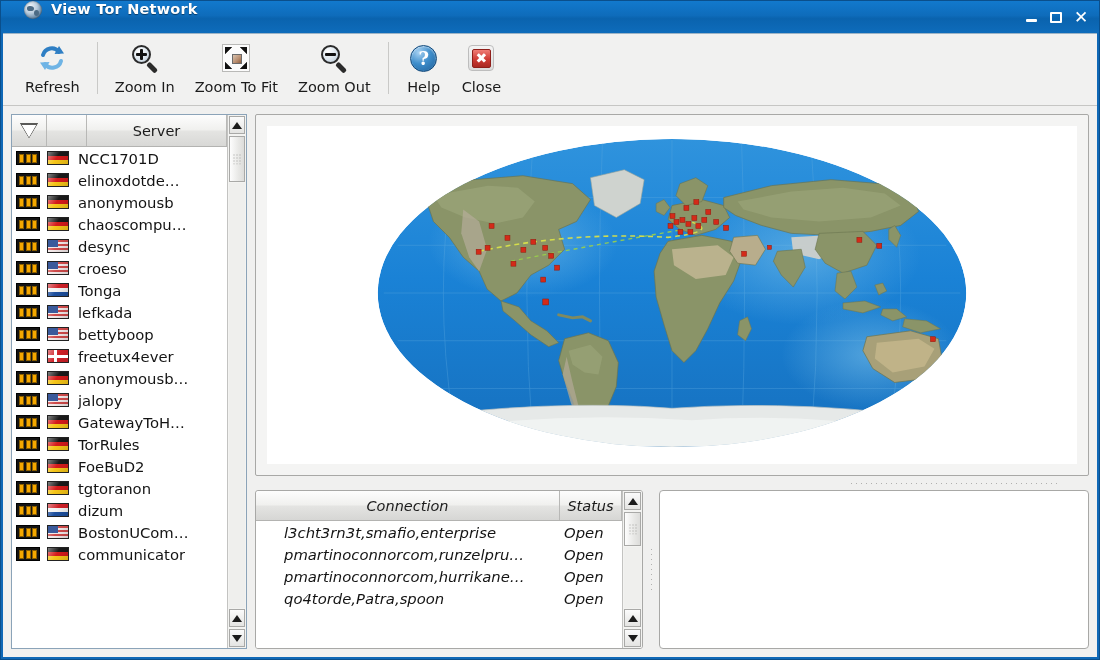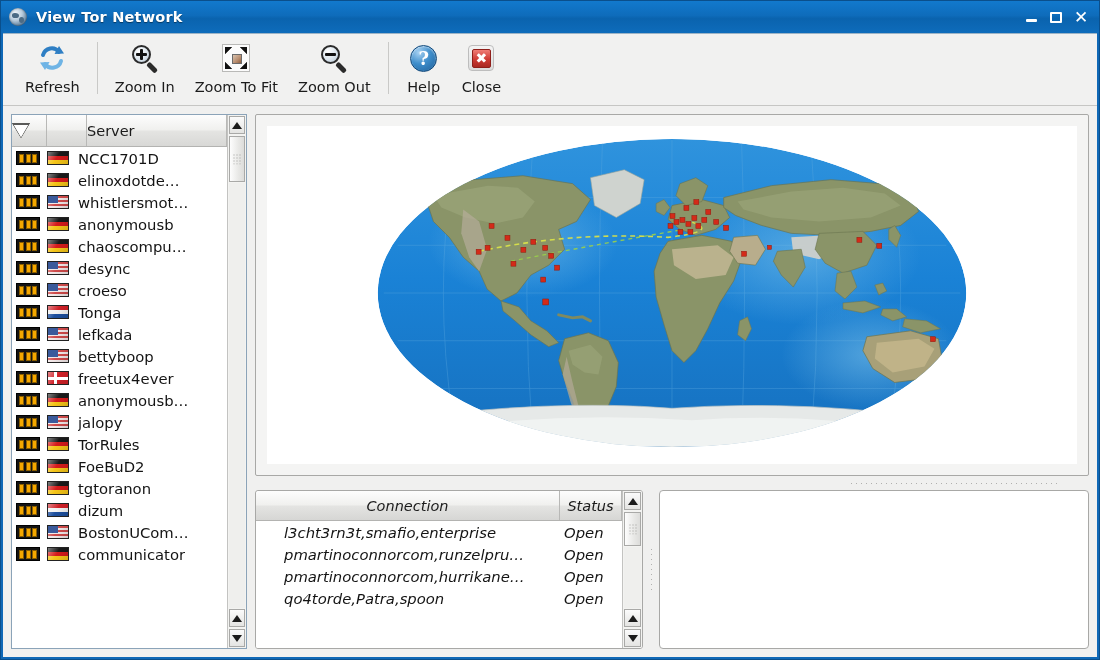--- a/index.html
+++ b/index.html
@@ -17,22 +17,22 @@
     width: 1100px; height: 660px;
     background: #0f68b6;
     border: 1px solid #0a4f8c;
     display: flex; flex-direction: column;
   }
 
   
   #titlebar {
     height: 32px; flex: 0 0 32px;
     background: linear-gradient(to bottom, #1279cd 0%, #0e6cbb 45%, #0a63ae 55%, #0e6cbb 100%);
-    display: flex; align-items: center;
-    padding: 0 4px 0 8px;
+    display: flex; 
+    padding: 0 4px 0 23px;
     position: relative;
   }
   #title-icon {
     width: 18px; height: 18px; flex: 0 0 18px;
     border-radius: 50%;
     background: radial-gradient(circle at 35% 30%, #f2f6fa 0%, #b9ccdd 40%, #5d7f9d 75%, #37536c 100%);
     box-shadow: inset 0 0 2px rgba(0,0,0,.5);
     position: relative; overflow: hidden;
     margin-right: 9px;
   }
@@ -201,21 +201,21 @@
     overflow: hidden;
   }
   #server-main { flex: 1 1 auto; display: flex; flex-direction: column; min-width: 0; }
   #server-header {
     display: flex; height: 32px; flex: 0 0 32px;
     background: linear-gradient(to bottom, #fcfcfc 0%, #eeeeec 48%, #e2e2e0 52%, #d6d6d4 100%);
     border-bottom: 1px solid #b3b3b1;
   }
   .hcell {
     border-right: 1px solid #b8b8b6;
-    display: flex; align-items: center; 
+    display: flex; align-items: center; justify-content: center;
     font-size: 14.5px; color: #1b1b1b;
     background: linear-gradient(to bottom, #fdfdfd 0%, #f0f0ee 48%, #e4e4e2 52%, #d8d8d6 100%);
   }
   .hcell.h-filter { width: 35px; flex: 0 0 35px; }
   .hcell.h-flag { width: 40px; flex: 0 0 40px; }
   .hcell.h-server { flex: 1 1 auto; }
   .filter-tri {
     width: 0; height: 0;
     border-left: 9px solid transparent;
     border-right: 9px solid transparent;
@@ -526,134 +526,134 @@
                     <span class="flag-gloss"></span>
                   </span>
                   <span class="sname">elinoxdotde…</span>
                 </div>
                 <div class="srow">
                   <span class="sig">
                     <i></i>
                     <i></i>
                     <i></i>
                   </span>
+                  <span class="flag flag-de">
+                    <span class="flag-gloss"></span>
+                  </span>
+                  <span class="sname">anonymousb</span>
+                </div>
+                <div class="srow">
+                  <span class="sig">
+                    <i></i>
+                    <i></i>
+                    <i></i>
+                  </span>
+                  <span class="flag flag-de">
+                    <span class="flag-gloss"></span>
+                  </span>
+                  <span class="sname">chaoscompu…</span>
+                </div>
+                <div class="srow">
+                  <span class="sig">
+                    <i></i>
+                    <i></i>
+                    <i></i>
+                  </span>
                   <span class="flag flag-us">
                     <span class="flag-gloss"></span>
                   </span>
-                  <span class="sname">whistlersmot…</span>
+                  <span class="sname">desync</span>
+                </div>
+                <div class="srow">
+                  <span class="sig">
+                    <i></i>
+                    <i></i>
+                    <i></i>
+                  </span>
+                  <span class="flag flag-us">
+                    <span class="flag-gloss"></span>
+                  </span>
+                  <span class="sname">croeso</span>
+                </div>
+                <div class="srow">
+                  <span class="sig">
+                    <i></i>
+                    <i></i>
+                    <i></i>
+                  </span>
+                  <span class="flag flag-nl">
+                    <span class="flag-gloss"></span>
+                  </span>
+                  <span class="sname">Tonga</span>
+                </div>
+                <div class="srow">
+                  <span class="sig">
+                    <i></i>
+                    <i></i>
+                    <i></i>
+                  </span>
+                  <span class="flag flag-us">
+                    <span class="flag-gloss"></span>
+                  </span>
+                  <span class="sname">lefkada</span>
+                </div>
+                <div class="srow">
+                  <span class="sig">
+                    <i></i>
+                    <i></i>
+                    <i></i>
+                  </span>
+                  <span class="flag flag-us">
+                    <span class="flag-gloss"></span>
+                  </span>
+                  <span class="sname">bettyboop</span>
+                </div>
+                <div class="srow">
+                  <span class="sig">
+                    <i></i>
+                    <i></i>
+                    <i></i>
+                  </span>
+                  <span class="flag flag-dk">
+                    <span class="flag-gloss"></span>
+                  </span>
+                  <span class="sname">freetux4ever</span>
                 </div>
                 <div class="srow">
                   <span class="sig">
                     <i></i>
                     <i></i>
                     <i></i>
                   </span>
                   <span class="flag flag-de">
                     <span class="flag-gloss"></span>
                   </span>
-                  <span class="sname">anonymousb</span>
+                  <span class="sname">anonymousb…</span>
+                </div>
+                <div class="srow">
+                  <span class="sig">
+                    <i></i>
+                    <i></i>
+                    <i></i>
+                  </span>
+                  <span class="flag flag-us">
+                    <span class="flag-gloss"></span>
+                  </span>
+                  <span class="sname">jalopy</span>
                 </div>
                 <div class="srow">
                   <span class="sig">
                     <i></i>
                     <i></i>
                     <i></i>
                   </span>
                   <span class="flag flag-de">
                     <span class="flag-gloss"></span>
                   </span>
-                  <span class="sname">chaoscompu…</span>
-                </div>
-                <div class="srow">
-                  <span class="sig">
-                    <i></i>
-                    <i></i>
-                    <i></i>
-                  </span>
-                  <span class="flag flag-us">
-                    <span class="flag-gloss"></span>
-                  </span>
-                  <span class="sname">desync</span>
-                </div>
-                <div class="srow">
-                  <span class="sig">
-                    <i></i>
-                    <i></i>
-                    <i></i>
-                  </span>
-                  <span class="flag flag-us">
-                    <span class="flag-gloss"></span>
-                  </span>
-                  <span class="sname">croeso</span>
-                </div>
-                <div class="srow">
-                  <span class="sig">
-                    <i></i>
-                    <i></i>
-                    <i></i>
-                  </span>
-                  <span class="flag flag-nl">
-                    <span class="flag-gloss"></span>
-                  </span>
-                  <span class="sname">Tonga</span>
-                </div>
-                <div class="srow">
-                  <span class="sig">
-                    <i></i>
-                    <i></i>
-                    <i></i>
-                  </span>
-                  <span class="flag flag-us">
-                    <span class="flag-gloss"></span>
-                  </span>
-                  <span class="sname">lefkada</span>
-                </div>
-                <div class="srow">
-                  <span class="sig">
-                    <i></i>
-                    <i></i>
-                    <i></i>
-                  </span>
-                  <span class="flag flag-us">
-                    <span class="flag-gloss"></span>
-                  </span>
-                  <span class="sname">bettyboop</span>
-                </div>
-                <div class="srow">
-                  <span class="sig">
-                    <i></i>
-                    <i></i>
-                    <i></i>
-                  </span>
-                  <span class="flag flag-dk">
-                    <span class="flag-gloss"></span>
-                  </span>
-                  <span class="sname">freetux4ever</span>
-                </div>
-                <div class="srow">
-                  <span class="sig">
-                    <i></i>
-                    <i></i>
-                    <i></i>
-                  </span>
-                  <span class="flag flag-de">
-                    <span class="flag-gloss"></span>
-                  </span>
-                  <span class="sname">anonymousb…</span>
-                </div>
-                <div class="srow">
-                  <span class="sig">
-                    <i></i>
-                    <i></i>
-                    <i></i>
-                  </span>
-                  <span class="flag flag-us">
-                    <span class="flag-gloss"></span>
-                  </span>
-                  <span class="sname">jalopy</span>
+                  <span class="sname">GatewayToH…</span>
                 </div>
                 <div class="srow">
                   <span class="sig">
                     <i></i>
                     <i></i>
                     <i></i>
                   </span>
                   <span class="flag flag-de">
                     <span class="flag-gloss"></span>
                   </span>

